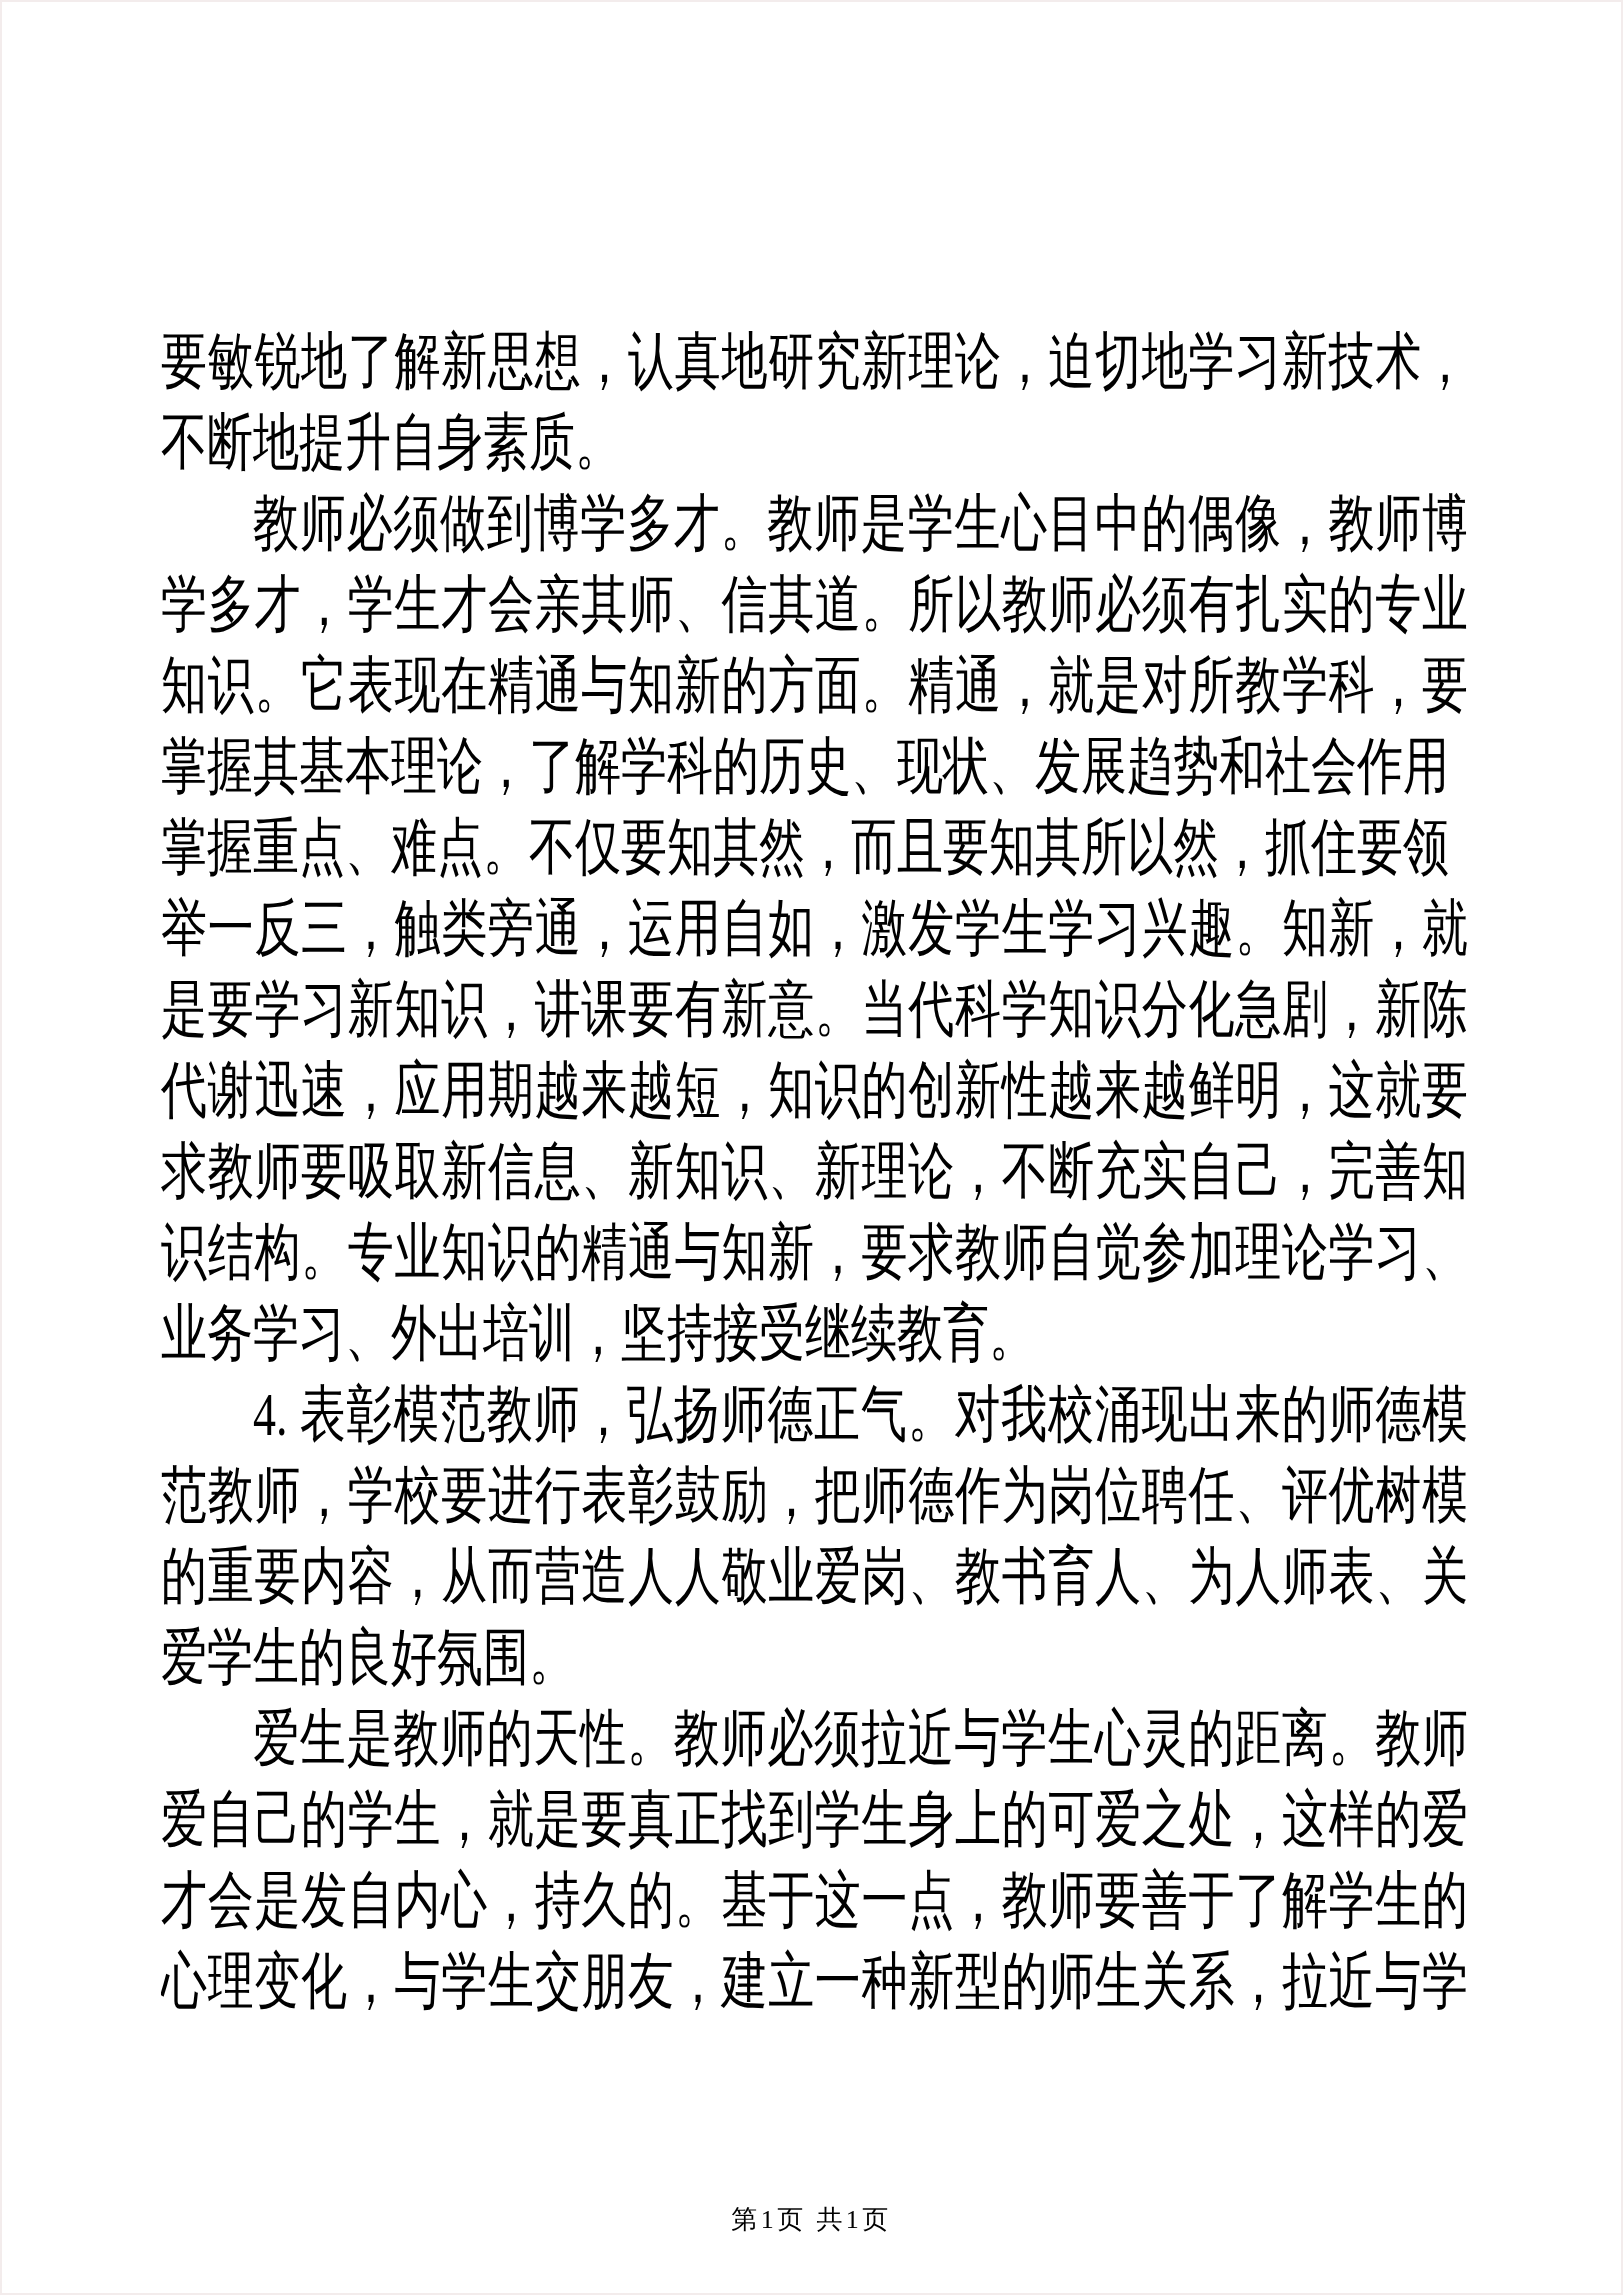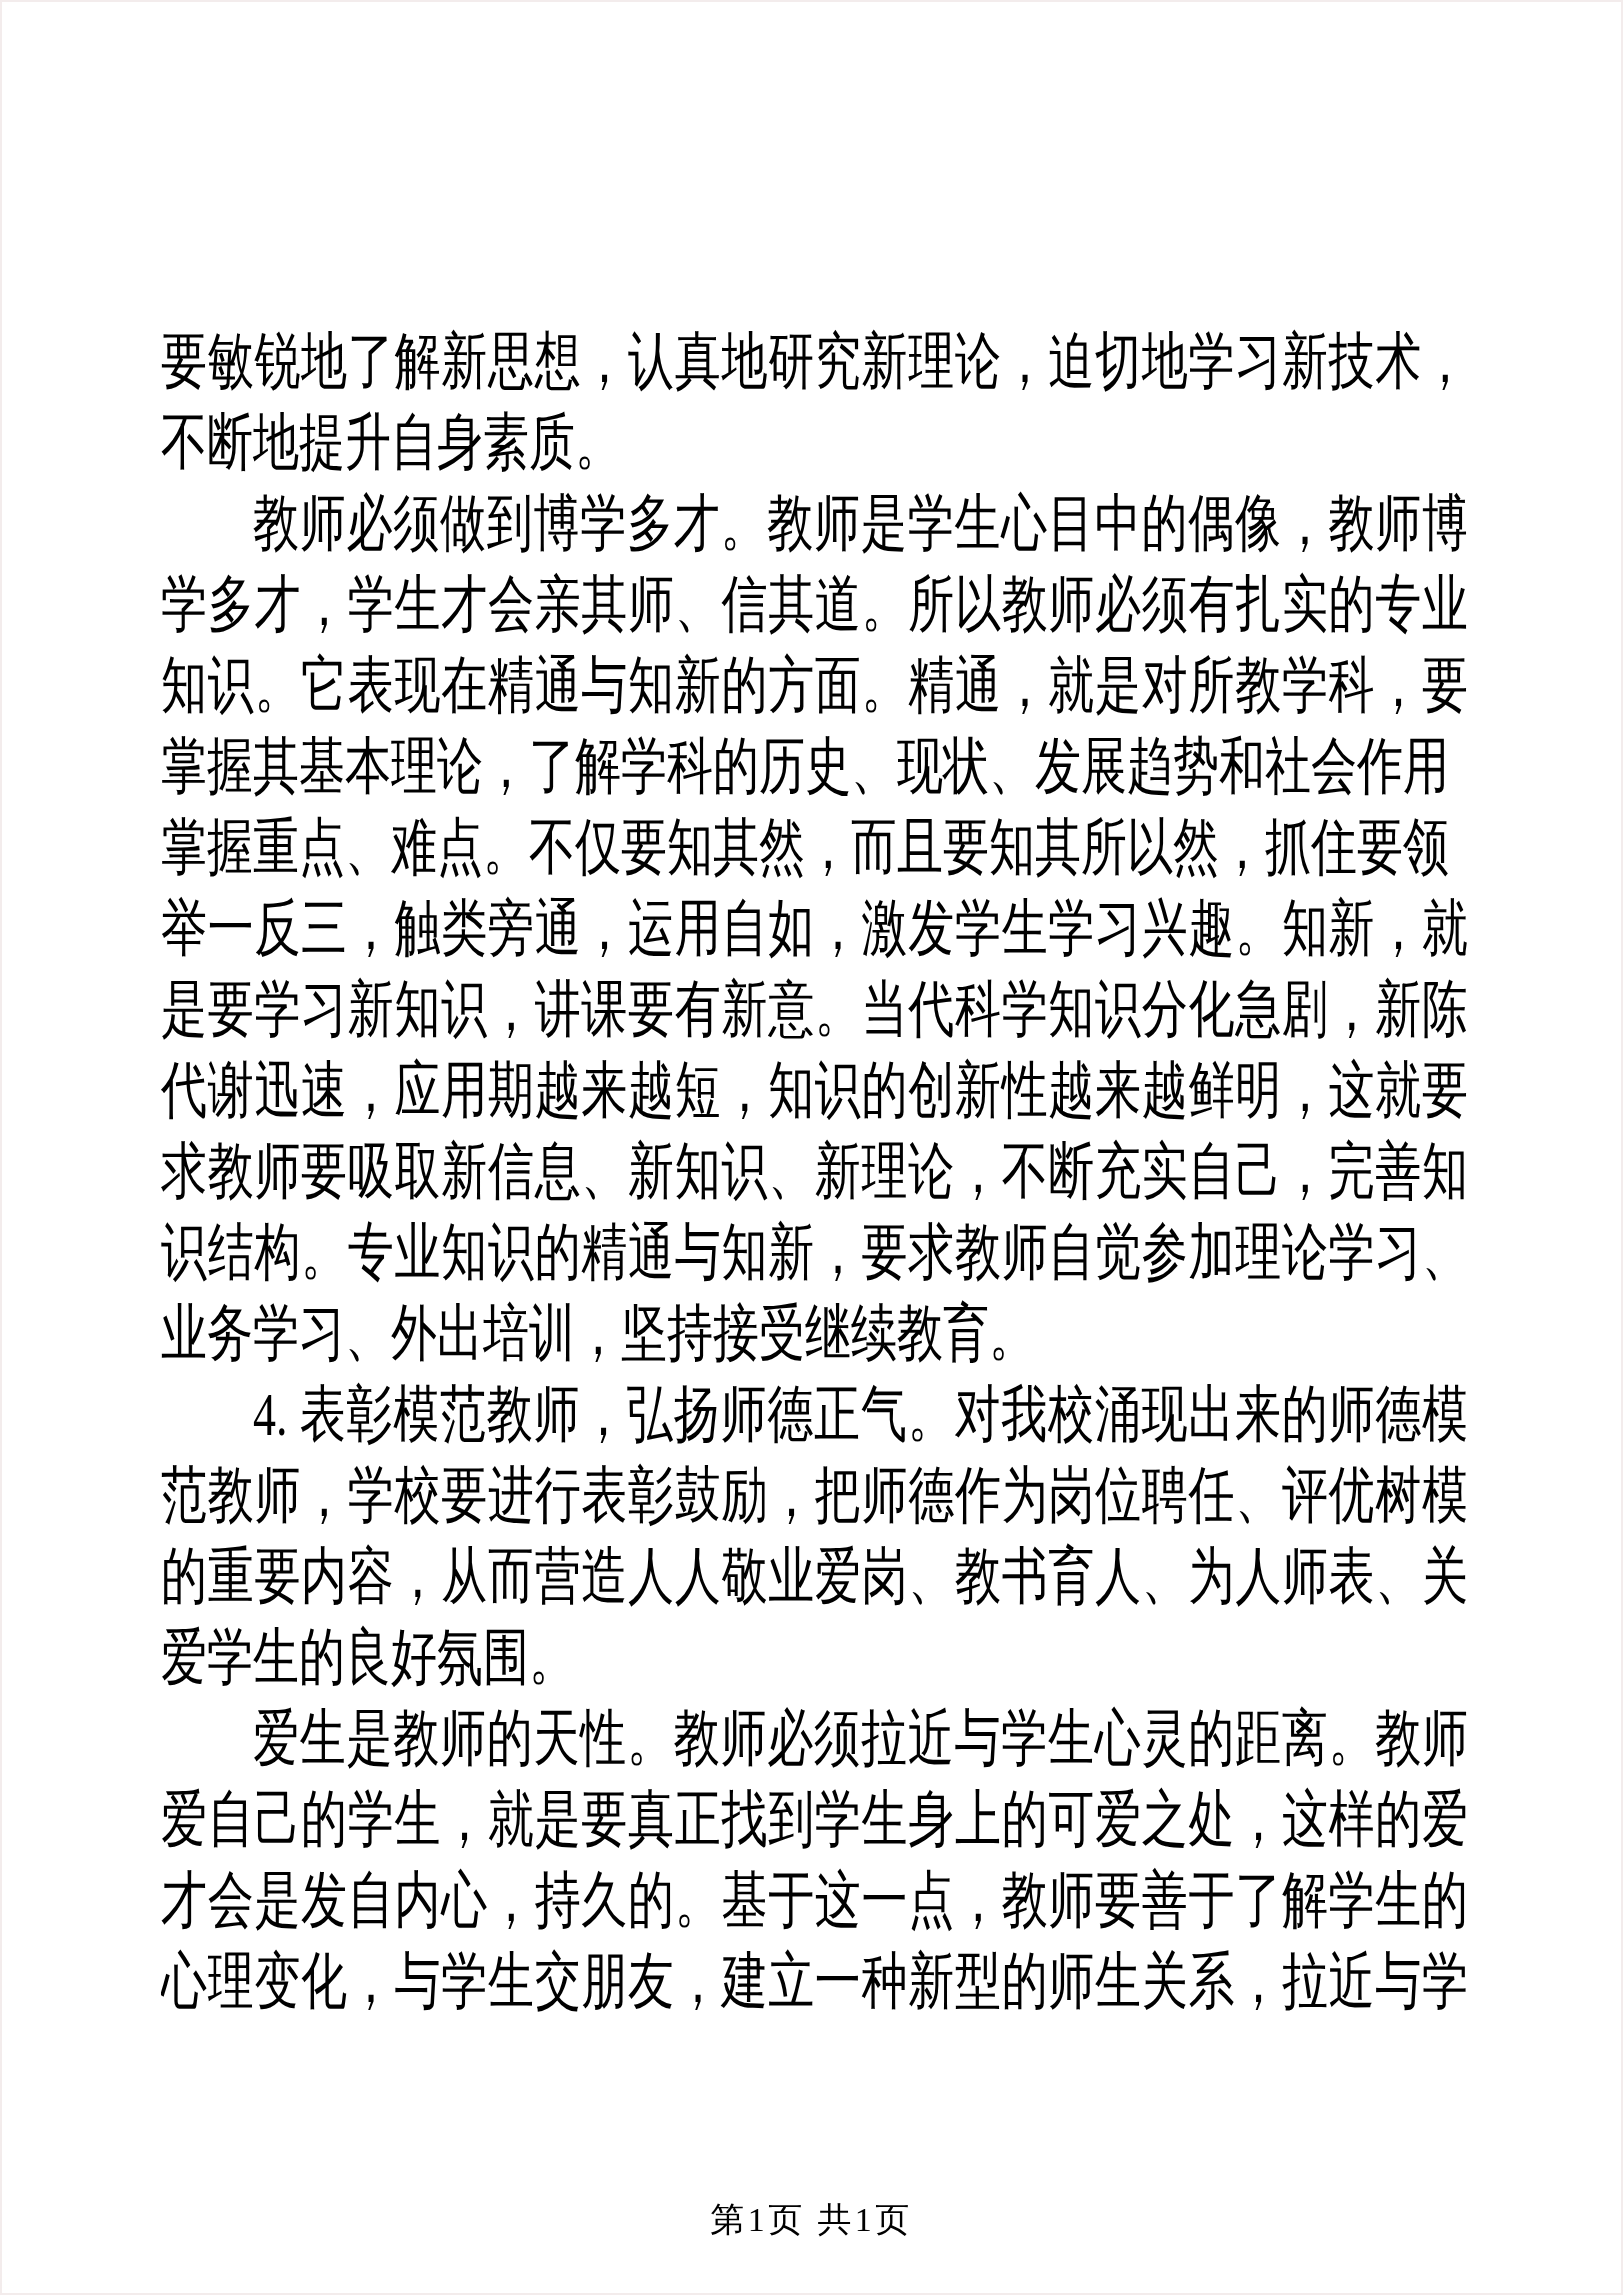--- a/index.html
+++ b/index.html
@@ -44,21 +44,21 @@
     text-indent: 92px;
   }
   .footer {
     position: absolute;
     left: 0;
     right: 0;
     top: 2200px;
     height: 36px;
     line-height: 36px;
     text-align: center;
-    font-size: 34px;
+    font-size: 26px;
     letter-spacing: 3.4px;
     color: #000;
   }
 </style>
 </head>
 <body>
 
 <div class="page">
   <div class="text-block">
       <div class="line fill">要敏锐地了解新思想，认真地研究新理论，迫切地学习新技术，</div>

